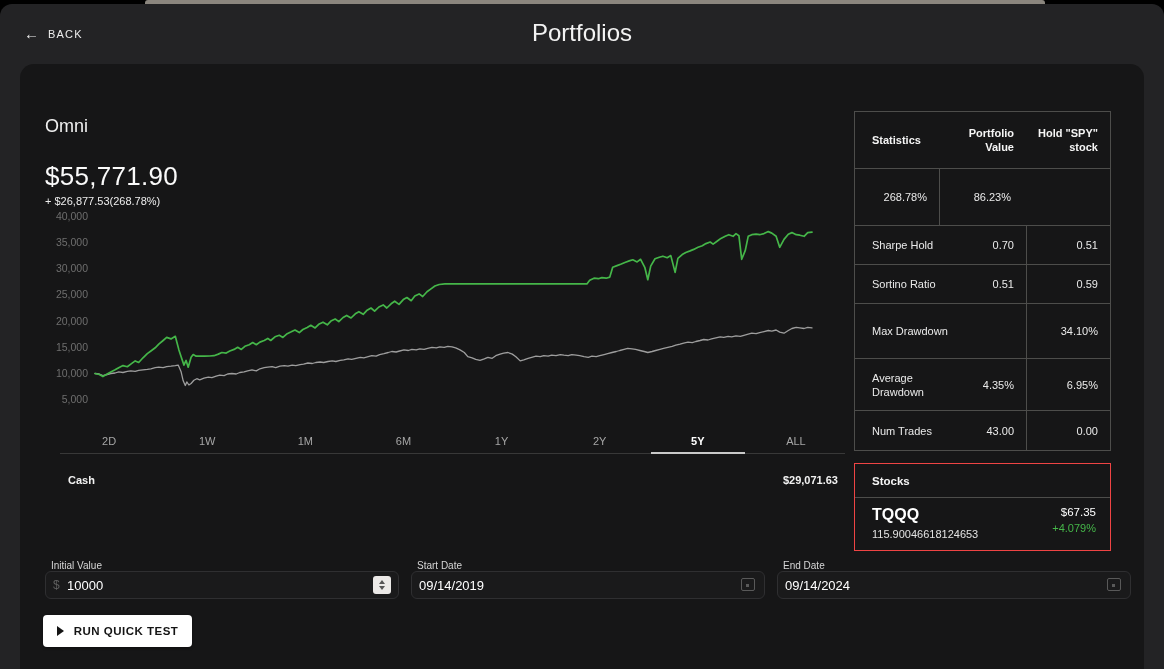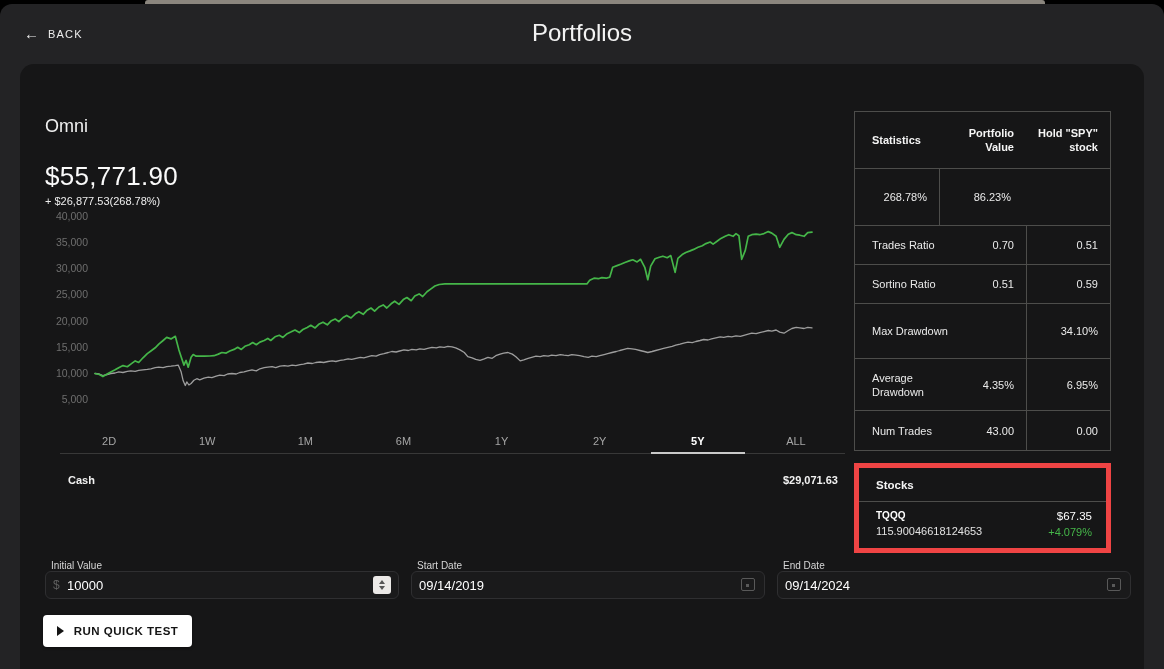--- a/index.html
+++ b/index.html
@@ -54,25 +54,25 @@
   .srow:last-child{border-bottom:none;}
   .c1{flex:1;display:flex;align-items:center;padding-left:17px;line-height:14px;}
   .c2{width:72px;display:flex;align-items:center;justify-content:flex-end;
       padding-right:12px;text-align:right;line-height:14px;}
   .c3{width:84px;display:flex;align-items:center;justify-content:flex-end;
       padding-right:12px;text-align:right;line-height:14px;box-sizing:border-box;}
   .srow .c3{border-left:1px solid #4d4d4b;}
 
   
   .stocks{position:absolute;left:854px;top:463px;width:257px;
-          border:5px solid #ef4444;box-sizing:border-box;z-index:3;background:#161617;}
+          border:1px solid #ef4444;box-sizing:border-box;z-index:3;background:#161617;}
   .stocks-head{height:33px;display:flex;align-items:center;padding-left:17px;
                border-bottom:1px solid #4d4d4b;font-size:11.5px;font-weight:700;color:#f5f5f5;}
   .stock-row{display:flex;justify-content:space-between;padding:8px 14px 10px 17px;cursor:pointer;}
-  .stock-sym{font-size:10px;font-weight:700;color:#fff;}
+  .stock-sym{font-size:16px;font-weight:700;color:#fff;}
   .stock-shares{font-size:11px;color:#e2e2e2;margin-top:4px;}
   .stock-right{text-align:right;}
   .stock-price{font-size:11.5px;color:#fff;}
   .stock-chg{font-size:11px;margin-top:4px;}
 
   
   .field-label{position:absolute;font-size:10px;color:#d6d6d6;z-index:4;}
   .field{position:absolute;height:26px;border:1px solid #2f2f31;border-radius:6px;
          background:#1a1a1b;box-sizing:content-box;z-index:3;}
   .field input{position:absolute;left:0;top:0;width:100%;height:100%;background:transparent;
@@ -152,21 +152,21 @@
     <div class="c1">Statistics</div>
     <div class="c2">Portfolio Value</div>
     <div class="c3">Hold "SPY" stock</div>
   </div>
   <div id="stats-rows">
       <div class="srow" style="height: 56px;">
         <div class="c2">268.78%</div>
         <div class="c3">86.23%</div>
       </div>
       <div class="srow" style="height: 38px;">
-        <div class="c1">Trades Ratio</div>
+        <div class="c1">Sharpe Hold</div>
         <div class="c2">0.70</div>
         <div class="c3">0.51</div>
       </div>
       <div class="srow" style="height: 38px;">
         <div class="c1">Sortino Ratio</div>
         <div class="c2">0.51</div>
         <div class="c3">0.59</div>
       </div>
       <div class="srow" style="height: 54px;">
         <div class="c1">Max Drawdown</div>

